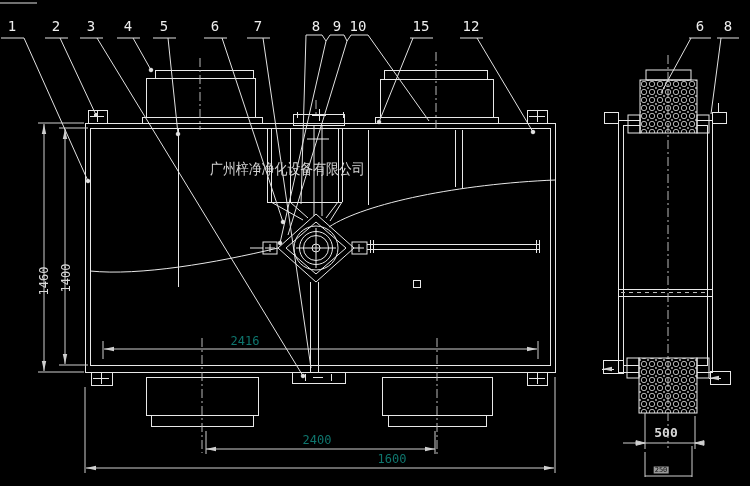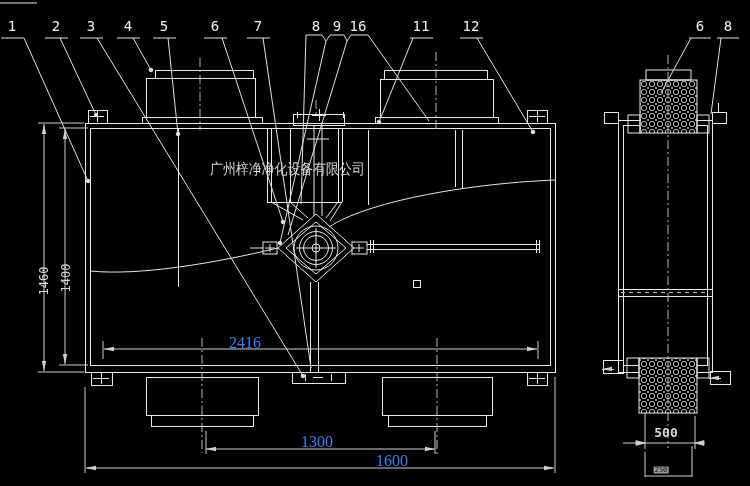--- a/index.html
+++ b/index.html
@@ -1,21 +1,21 @@
 <!DOCTYPE html>
 <html><head>
 <meta charset="utf-8">
 <style>
   html,body{margin:0;padding:0;background:#000;}
   .canvas{position:relative;width:750px;height:486px;background:#000;overflow:hidden;
           font-family:"DejaVu Sans Mono",monospace;}
   .canvas svg{position:absolute;left:0;top:0;}
   .txt{position:absolute;white-space:nowrap;line-height:1;}
   .num{font-size:14px;color:#efefef;transform:translateX(-50%);}
-  .dim{font-size:16px;color:#3b82f6;transform:translateX(-50%);font-family:Liberation Serif, serif;}
+  .dim{font-size:12px;color:#0f766e;transform:translateX(-50%);}
   .dim-v{font-size:12px;color:#d8d8d8;transform:translate(-50%,-50%) rotate(-90deg);}
   .dim-big{font-size:13px;color:#d8d8d8;transform:translateX(-50%);font-weight:bold;}
   .dim-sel{font-size:7px;color:#111;background:#9a9a9a;padding:0 1px;
            transform:translate(-50%,-50%);}
   .wm{font-size:15px;color:#d6d6d6;font-family:"DejaVu Sans",sans-serif;
       transform:scaleX(0.86);transform-origin:left top;letter-spacing:0px;}
 </style>
 </head>
 <body>
 
@@ -263,28 +263,28 @@
 
   <div class="txt num" style="left:12px;top:19px">1</div>
   <div class="txt num" style="left:56px;top:19px">2</div>
   <div class="txt num" style="left:91px;top:19px">3</div>
   <div class="txt num" style="left:128px;top:19px">4</div>
   <div class="txt num" style="left:164px;top:19px">5</div>
   <div class="txt num" style="left:215px;top:19px">6</div>
   <div class="txt num" style="left:258px;top:19px">7</div>
   <div class="txt num" style="left:316px;top:19px">8</div>
   <div class="txt num" style="left:337px;top:19px">9</div>
-  <div class="txt num" style="left:358px;top:19px">16</div>
-  <div class="txt num" style="left:421px;top:19px">11</div>
+  <div class="txt num" style="left:358px;top:19px">10</div>
+  <div class="txt num" style="left:421px;top:19px">15</div>
   <div class="txt num" style="left:471px;top:19px">12</div>
   <div class="txt num" style="left:700px;top:19px">6</div>
   <div class="txt num" style="left:728px;top:19px">8</div>
 
   <div class="txt dim-v" style="left:44px;top:281px">1460</div>
   <div class="txt dim-v" style="left:66px;top:278px">1400</div>
   <div class="txt dim" style="left:245px;top:335px">2416</div>
-  <div class="txt dim" style="left:317px;top:434px">1300</div>
+  <div class="txt dim" style="left:317px;top:434px">2400</div>
   <div class="txt dim" style="left:392px;top:453px">1600</div>
   <div class="txt dim-big" style="left:666px;top:426px">500</div>
   <div class="txt dim-sel" style="left:661px;top:470px">250</div>
 
   <div class="txt wm" style="left:210px;top:162px">广州梓净净化设备有限公司</div>
 </div>
 
 </body></html>

